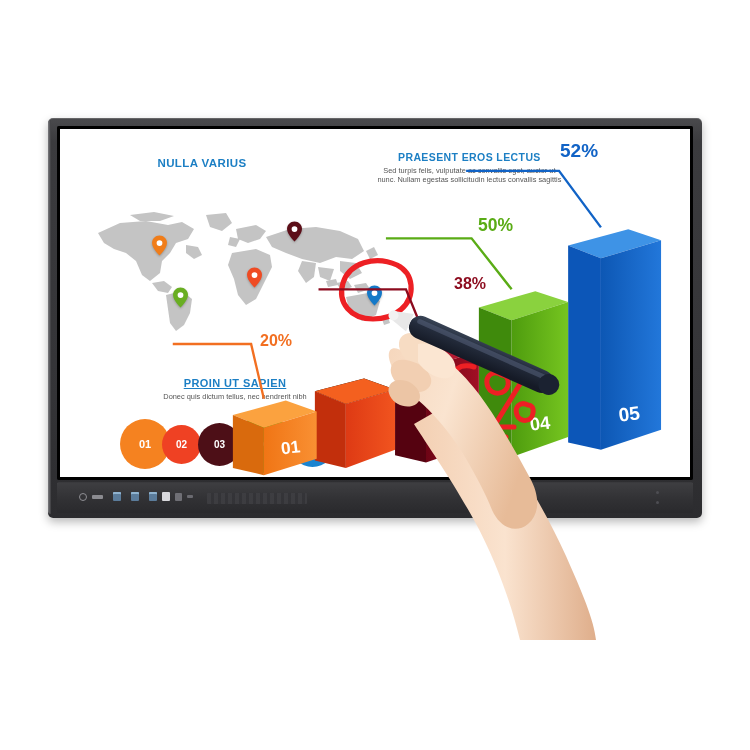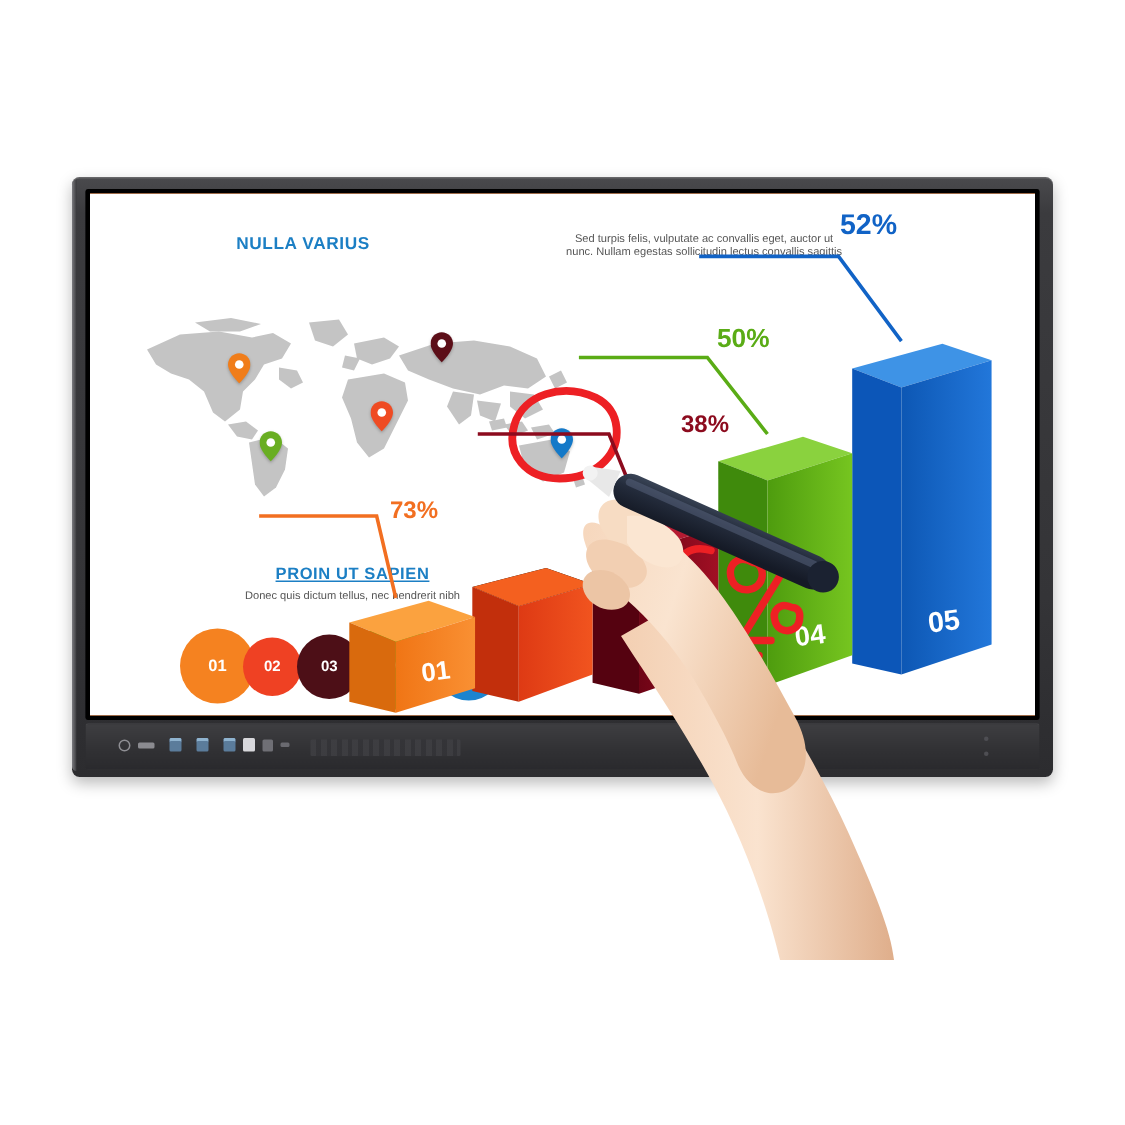--- a/index.html
+++ b/index.html
@@ -13,21 +13,21 @@
          background:linear-gradient(180deg,#4a4a4d 0%,#3b3b3e 6%,#343437 70%,#2c2c2f 100%);
          border-radius:5px;
          box-shadow:0 4px 10px rgba(0,0,0,.28), inset 0 1px 0 rgba(255,255,255,.16);}
   .bezel-edge-left{position:absolute;left:0;top:2px;width:3px;height:calc(100% - 6px);
          background:linear-gradient(90deg,#7c7c80,#3a3a3d);border-radius:5px 0 0 5px;}
 
   .screen-well{position:absolute;left:9px;top:8px;right:9px;bottom:38px;
          background:#000;border-radius:2px;
          box-shadow:inset 0 0 5px rgba(0,0,0,.9);}
   .screen{position:absolute;left:3px;top:3px;right:3px;bottom:3px;
-         background:#f97316;overflow:hidden;}
+         background:#a16207;overflow:hidden;}
 
   
   .bottom-bar{position:absolute;left:9px;right:9px;bottom:5px;height:30px;
          background:linear-gradient(180deg,#3e3e41,#313134 55%,#2a2a2d);
          border-radius:2px;border-top:1px solid rgba(255,255,255,.08);}
   .ports{position:absolute;left:22px;top:9px;display:flex;align-items:center;gap:5px;}
   .port-ring{width:8px;height:8px;border-radius:50%;border:1.6px solid #8e8e93;box-sizing:border-box;}
   .port-slot{width:11px;height:4px;border-radius:1px;background:#8b8b90;}
   .port-usb{width:8px;height:9px;border-radius:1px;background:#5b7c9b;
          box-shadow:inset 0 2px 0 #8fb3cf;margin-left:5px;}
@@ -195,20 +195,21 @@
             <div class="step-circle" style="left:0px;top:6px;width:50px;height:50px;background:#f58220;font-size:11px;">01</div>
             <div class="step-circle" style="left:42px;top:12px;width:39px;height:39px;background:#ef4123;font-size:10px;">02</div>
             <div class="step-circle" style="left:78px;top:10px;width:43px;height:43px;background:#4d0f17;font-size:10px;">03</div>
             <div class="step-circle" style="left:115px;top:2px;width:58px;height:58px;background:#64b018;font-size:11.5px;">04</div>
             <div class="step-circle" style="left:170px;top:9px;width:45px;height:45px;background:#1b84d0;font-size:10.5px;">05</div>
           </div>
         </div>
 
         <div id="panel-chart">
           <div id="chart-heading">
+            <div class="head-title">PRAESENT EROS LECTUS</div>
             <div class="head-sub">Sed turpis felis, vulputate ac convallis eget, auctor ut nunc. Nullam egestas sollicitudin lectus convallis sagittis</div>
           </div>
         </div>
 
         <div id="bar-chart">
           <svg viewBox="0 0 636 382" xmlns="http://www.w3.org/2000/svg">
             <defs>
               <linearGradient id="gF01" x1="0" y1="0" x2="1" y2="0">
                 <stop offset="0" stop-color="#f07515"></stop>
                   <stop offset="1" stop-color="#f99033"></stop>
@@ -271,21 +272,21 @@
               <path d="M330 120 L424 120 L468 176" stroke="#5aac16"></path>
               <path d="M256 176 L352 176 L374 230" stroke="#8c0b1e"></path>
               <path d="M96 236 L182 236 L196 296" stroke="#f26f21"></path>
             </g>
           </svg>
         </div>
 
         <div class="pct-label" style="left:500px;top:11px;font-size:19px;color:#1163c6;">52%</div>
         <div class="pct-label" style="left:418px;top:86px;font-size:17.5px;color:#5aac16;">50%</div>
         <div class="pct-label" style="left:358px;top:146px;font-size:16px;color:#8c0b1e;margin-left:36px;">38%</div>
-        <div class="pct-label" style="left:200px;top:203px;font-size:16px;color:#f26f21;">73%</div>
+        <div class="pct-label" style="left:200px;top:203px;font-size:16px;color:#f26f21;">20%</div>
 
         <div id="handwriting">
           <svg viewBox="0 0 118 96">
             <g fill="none" stroke="#ed2024" stroke-width="5" stroke-linecap="round" stroke-linejoin="round">
               <path d="M34 10 C20 6 10 14 14 24 C18 34 36 34 40 44 C44 55 30 62 20 58 C10 54 10 42 20 36"></path>
               <path d="M62 18 C52 12 44 20 48 30 C52 39 66 38 68 28 C69 22 66 18 62 18 Z"></path>
               <path d="M88 14 L56 66"></path>
               <path d="M88 48 C80 44 74 50 77 58 C80 66 92 65 93 56 C94 50 91 48 88 48 Z"></path>
               <path d="M8 70 L74 70"></path>
               <path d="M14 80 L66 80"></path>

